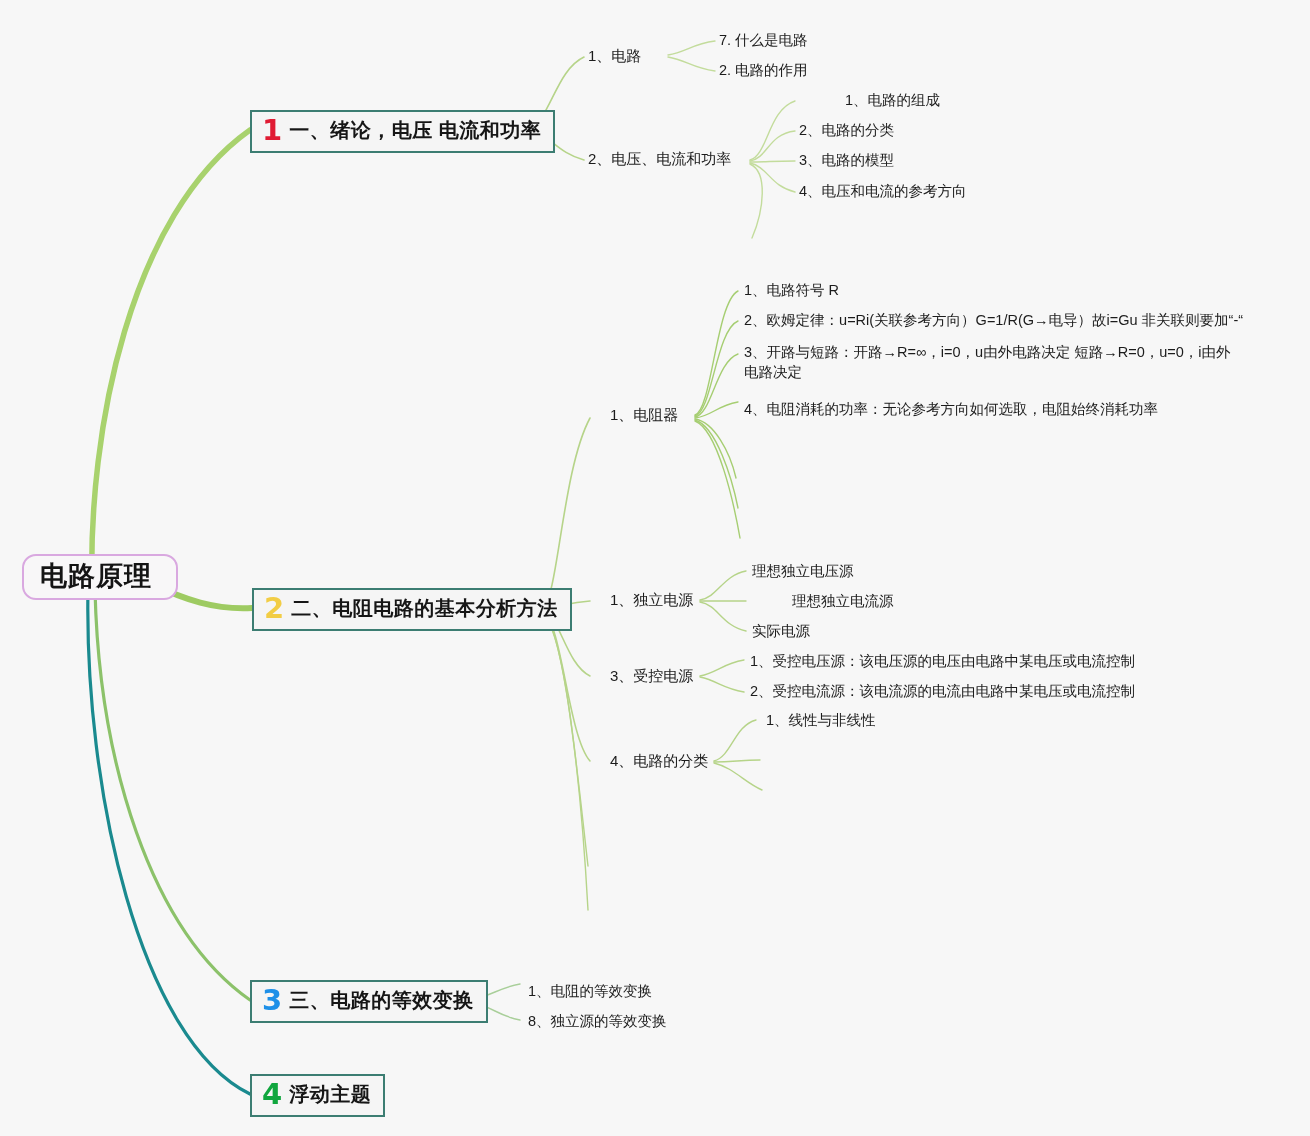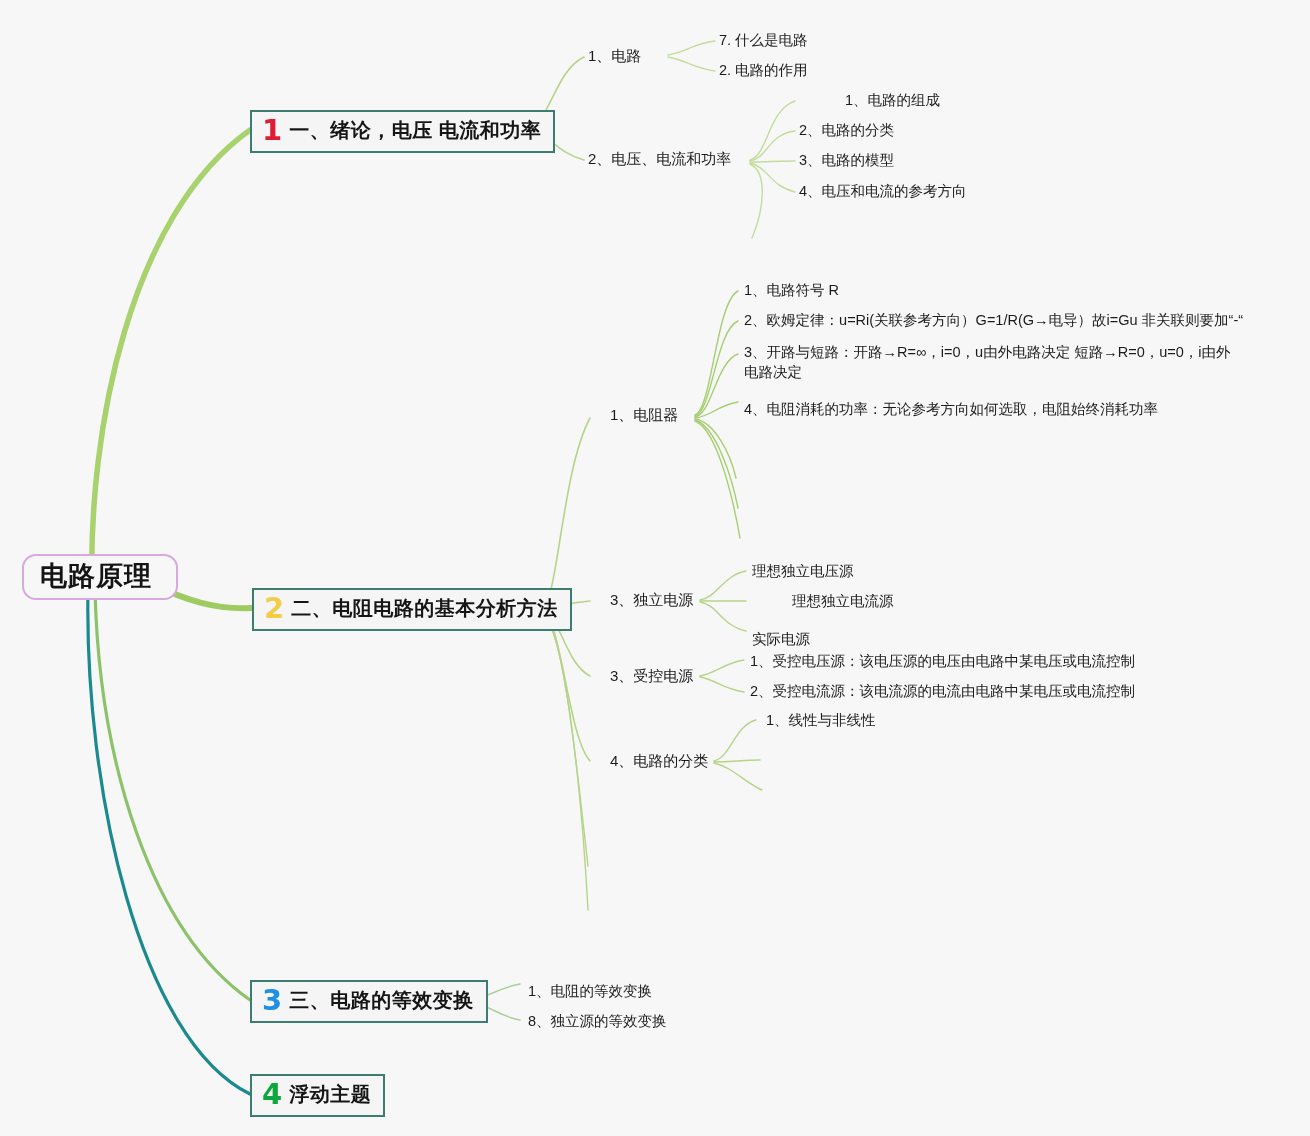--- a/index.html
+++ b/index.html
@@ -188,24 +188,24 @@
   <div class="topic lvl3" style="left:799px; top:151px;">3、电路的模型</div>
   <div class="topic lvl3" style="left:799px; top:182px;">4、电压和电流的参考方向</div>
 
   <div class="topic lvl2" style="left:610px; top:405px;">1、电阻器</div>
 
   <div class="topic lvl3" style="left:744px; top:281px;">1、电路符号 R</div>
   <div class="topic lvl3" style="left:744px; top:311px;">2、欧姆定律：u=Ri(关联参考方向）G=1/R(G→电导）故i=Gu 非关联则要加“-“</div>
   <div class="topic lvl3 wrap" style="left:744px; top:343px; width:500px;">3、开路与短路：开路→R=∞，i=0，u由外电路决定 短路→R=0，u=0，i由外电路决定</div>
   <div class="topic lvl3" style="left:744px; top:400px;text-align:center;">4、电阻消耗的功率：无论参考方向如何选取，电阻始终消耗功率</div>
 
-  <div class="topic lvl2" style="left:610px; top:590px;">3、独立电源</div>
+  <div class="topic lvl2" style="left:610px; top:590px;">1、独立电源</div>
   <div class="topic lvl3" style="left:752px; top:562px;">理想独立电压源</div>
   <div class="topic lvl3" style="left:752px; top:592px;margin-left:40px;">理想独立电流源</div>
-  <div class="topic lvl3" style="left:752px; top:622px;margin-top:8px;">实际电源</div>
+  <div class="topic lvl3" style="left:752px; top:622px;">实际电源</div>
 
   <div class="topic lvl2" style="left:610px; top:666px;">3、受控电源</div>
   <div class="topic lvl3" style="left:750px; top:652px;">1、受控电压源：该电压源的电压由电路中某电压或电流控制</div>
   <div class="topic lvl3" style="left:750px; top:682px;">2、受控电流源：该电流源的电流由电路中某电压或电流控制</div>
 
   <div class="topic lvl2" style="left:610px; top:751px;">4、电路的分类</div>
   <div class="topic lvl3" style="left:766px; top:711px;">1、线性与非线性</div>
 
   <div class="topic lvl3" style="left:528px; top:982px;">1、电阻的等效变换</div>
   <div class="topic lvl3" style="left:528px; top:1012px;">8、独立源的等效变换</div>

